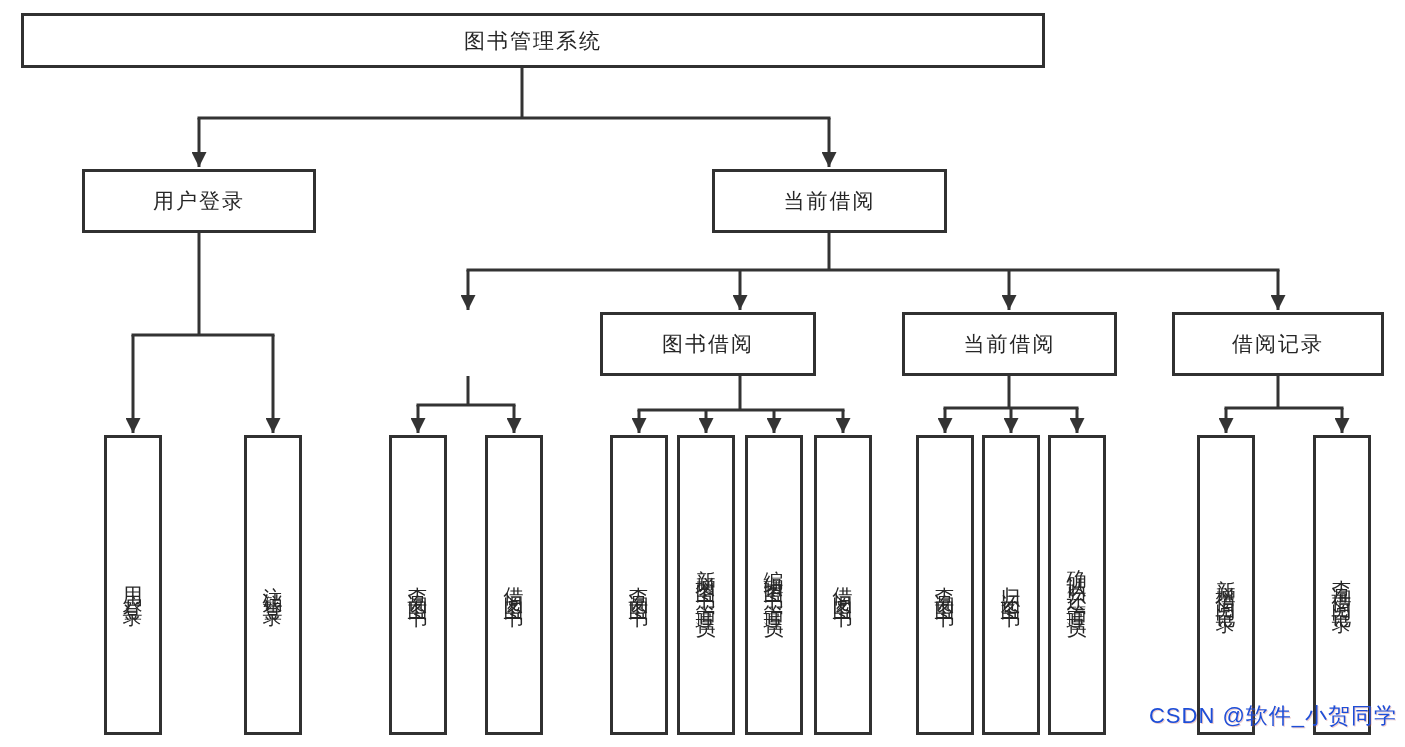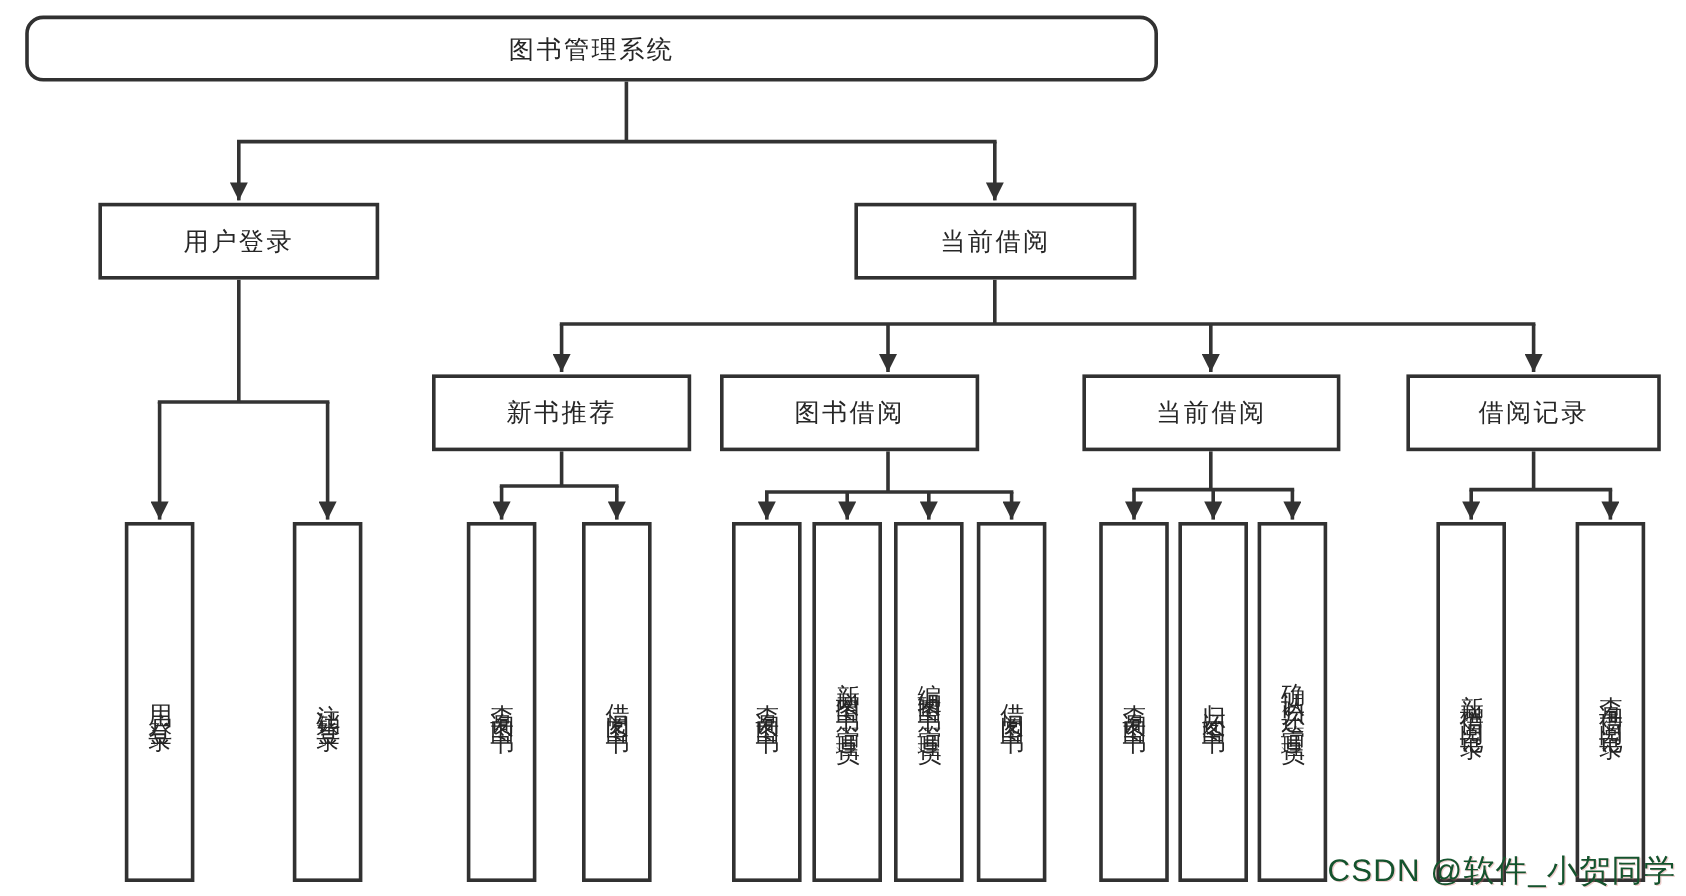--- a/index.html
+++ b/index.html
@@ -6,36 +6,36 @@
   #stage{
     position:relative;width:1405px;height:747px;background:#ffffff;overflow:hidden;
     font-family:"Liberation Sans","DejaVu Sans",sans-serif;color:#262626;
   }
   #wires{position:absolute;left:0;top:0;width:1405px;height:747px;}
   .node{
     position:absolute;box-sizing:border-box;border:3px solid #313131;background:#ffffff;
     display:flex;align-items:center;justify-content:center;
   }
   .node .hlabel{font-size:21px;letter-spacing:2px;white-space:nowrap;}
-  .root{left:21px;top:13px;width:944px;height:55px;border-radius:15px;}
+  .root{left:21px;top:13px;width:1024px;height:55px;}
   .lvl2a{left:82px;top:169px;width:234px;height:64px;}
   .lvl2b{left:712px;top:169px;width:235px;height:64px;}
   .lvl3{top:312px;height:64px;}
   .leaf{
     position:absolute;top:435px;width:58px;height:300px;box-sizing:border-box;
     border:3px solid #313131;background:#ffffff;
     display:flex;align-items:center;justify-content:center;
   }
   .vtext{
     writing-mode:vertical-rl;text-orientation:mixed;
     font-size:20px;letter-spacing:7px;line-height:1;white-space:nowrap;color:#262626;
   }
   #watermark{
-    position:absolute;right:8px;bottom:4px;font-size:26px;letter-spacing:1px;
-    color:#14532d;text-shadow:1px 1px 0 rgba(205,110,110,0.35);white-space:nowrap;
+    position:absolute;right:8px;bottom:16px;font-size:22px;letter-spacing:1px;
+    color:#1d4ed8;text-shadow:1px 1px 0 rgba(205,110,110,0.35);white-space:nowrap;
   }
 </style>
 </head>
 <body>
 
 <div id="stage">
 
   <svg id="wires" viewBox="0 0 1405 747" xmlns="http://www.w3.org/2000/svg">
     <defs>
       <marker id="arw" viewBox="0 0 10 10" refX="10" refY="5" markerWidth="24" markerHeight="15" markerUnits="userSpaceOnUse" orient="auto">
@@ -90,23 +90,20 @@
     <span class="hlabel">图书管理系统</span>
   </div>
 
   <div class="node lvl2a">
     <span class="hlabel">用户登录</span>
   </div>
   <div class="node lvl2b">
     <span class="hlabel">当前借阅</span>
   </div>
 
-  <div class="node lvl3" style="left:360px;width:216px;">
-    <span class="hlabel">新书推荐</span>
-  </div>
   <div class="node lvl3" style="left:600px;width:216px;">
     <span class="hlabel">图书借阅</span>
   </div>
   <div class="node lvl3" style="left:902px;width:215px;">
     <span class="hlabel">当前借阅</span>
   </div>
   <div class="node lvl3" style="left:1172px;width:212px;">
     <span class="hlabel">借阅记录</span>
   </div>
 

